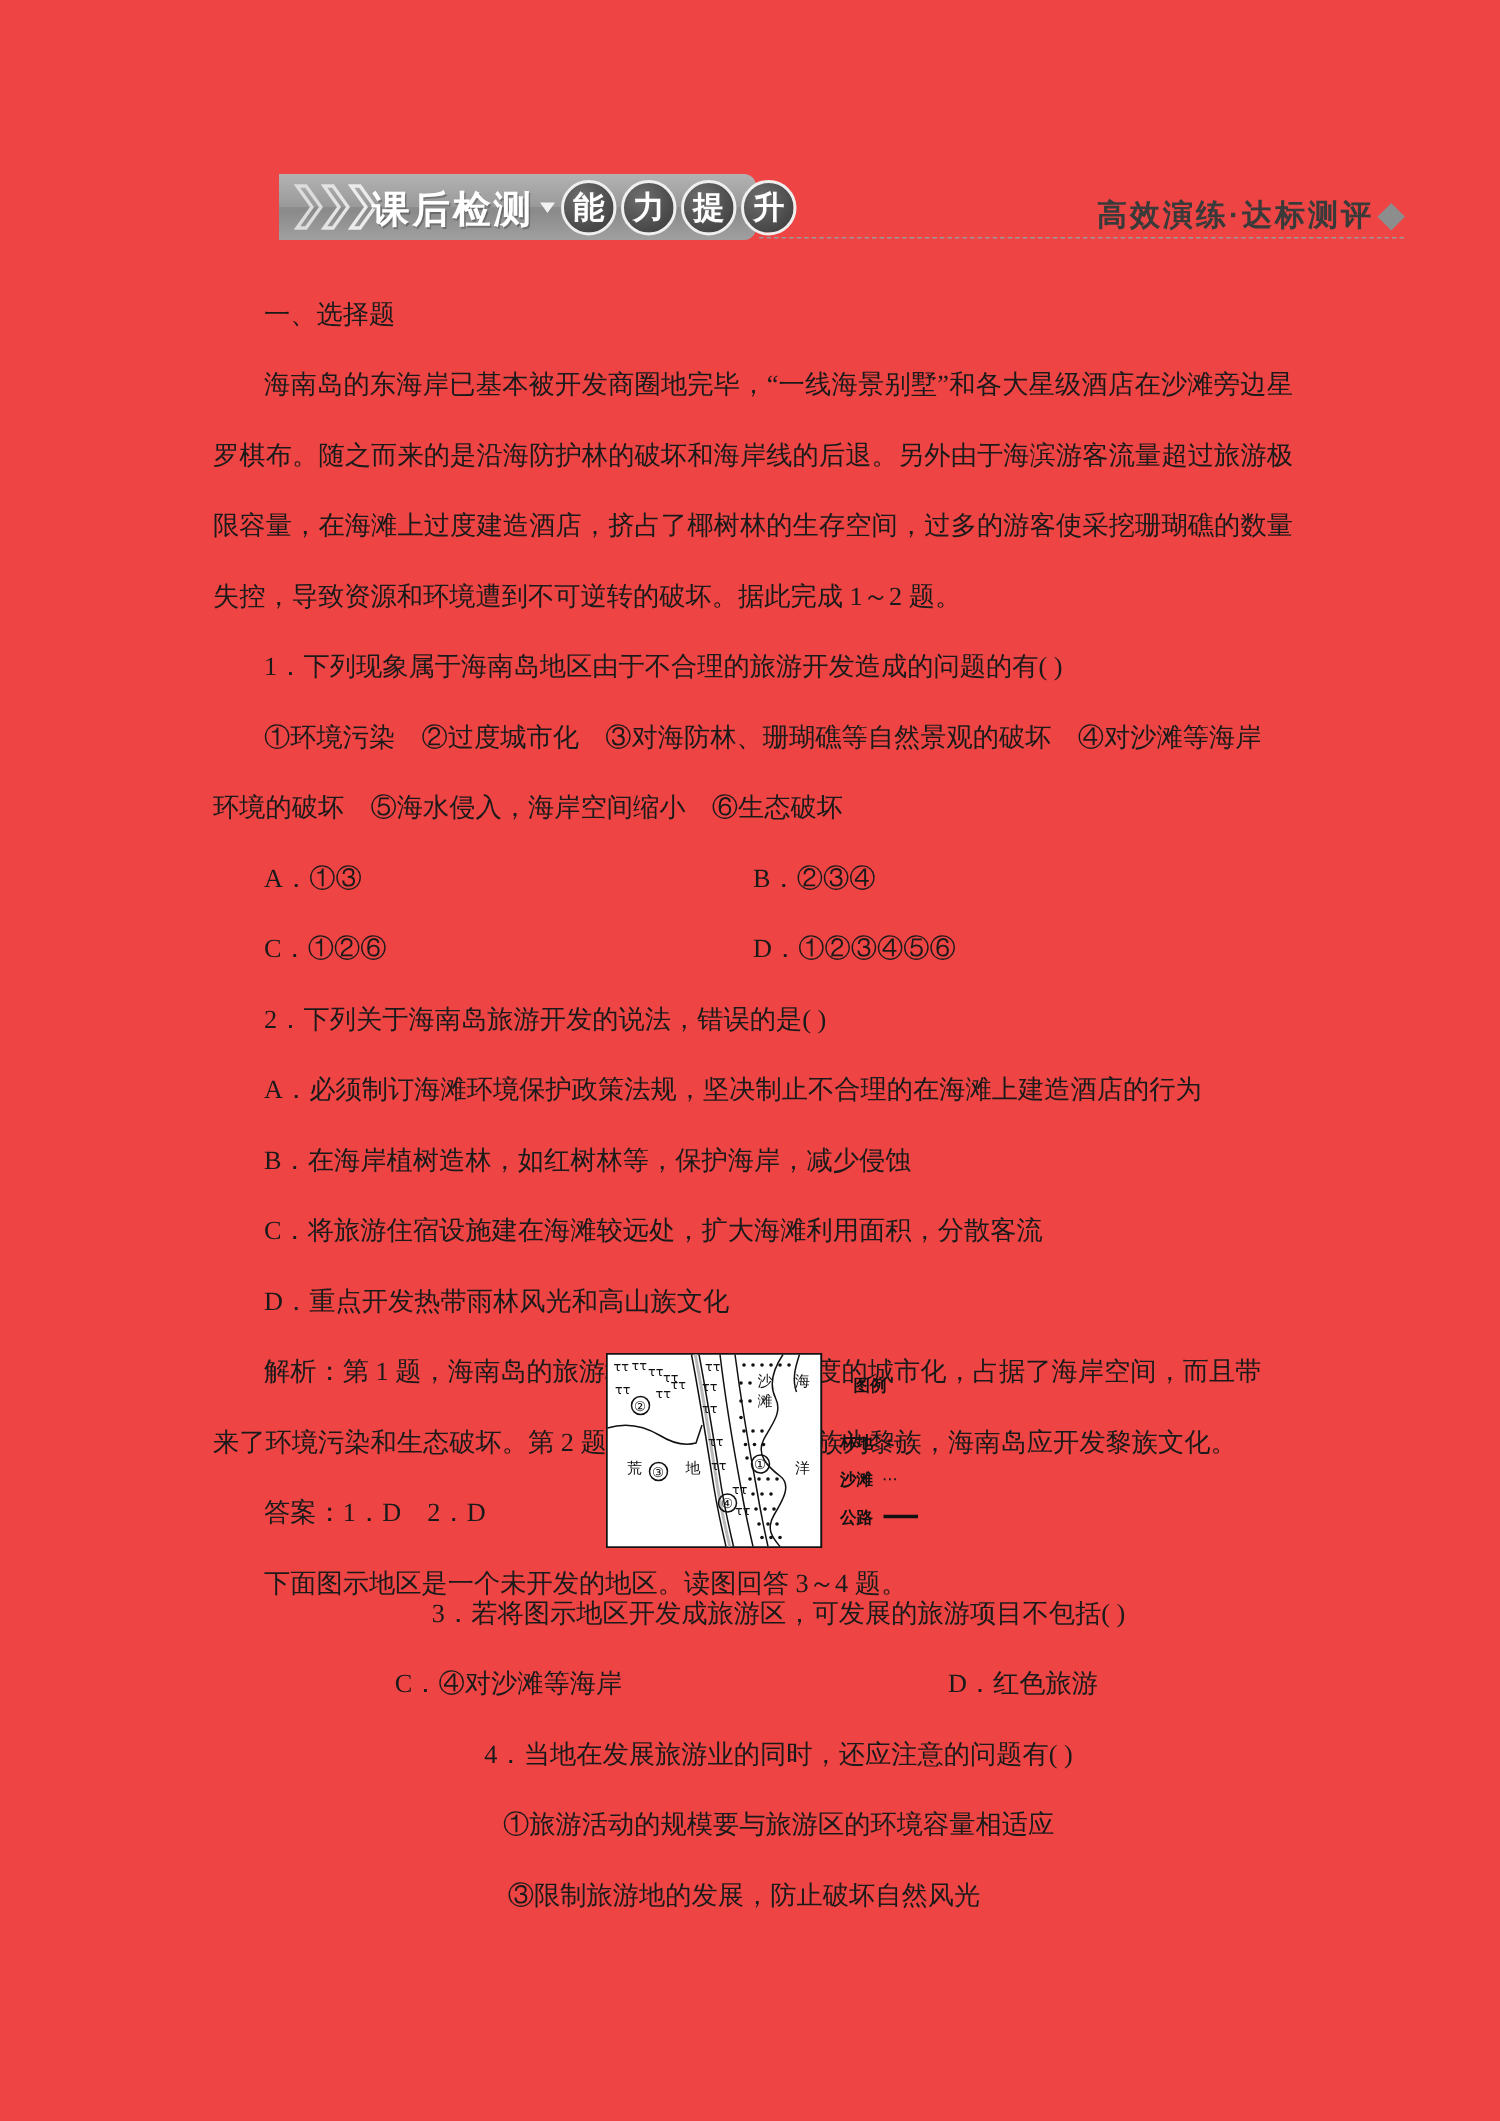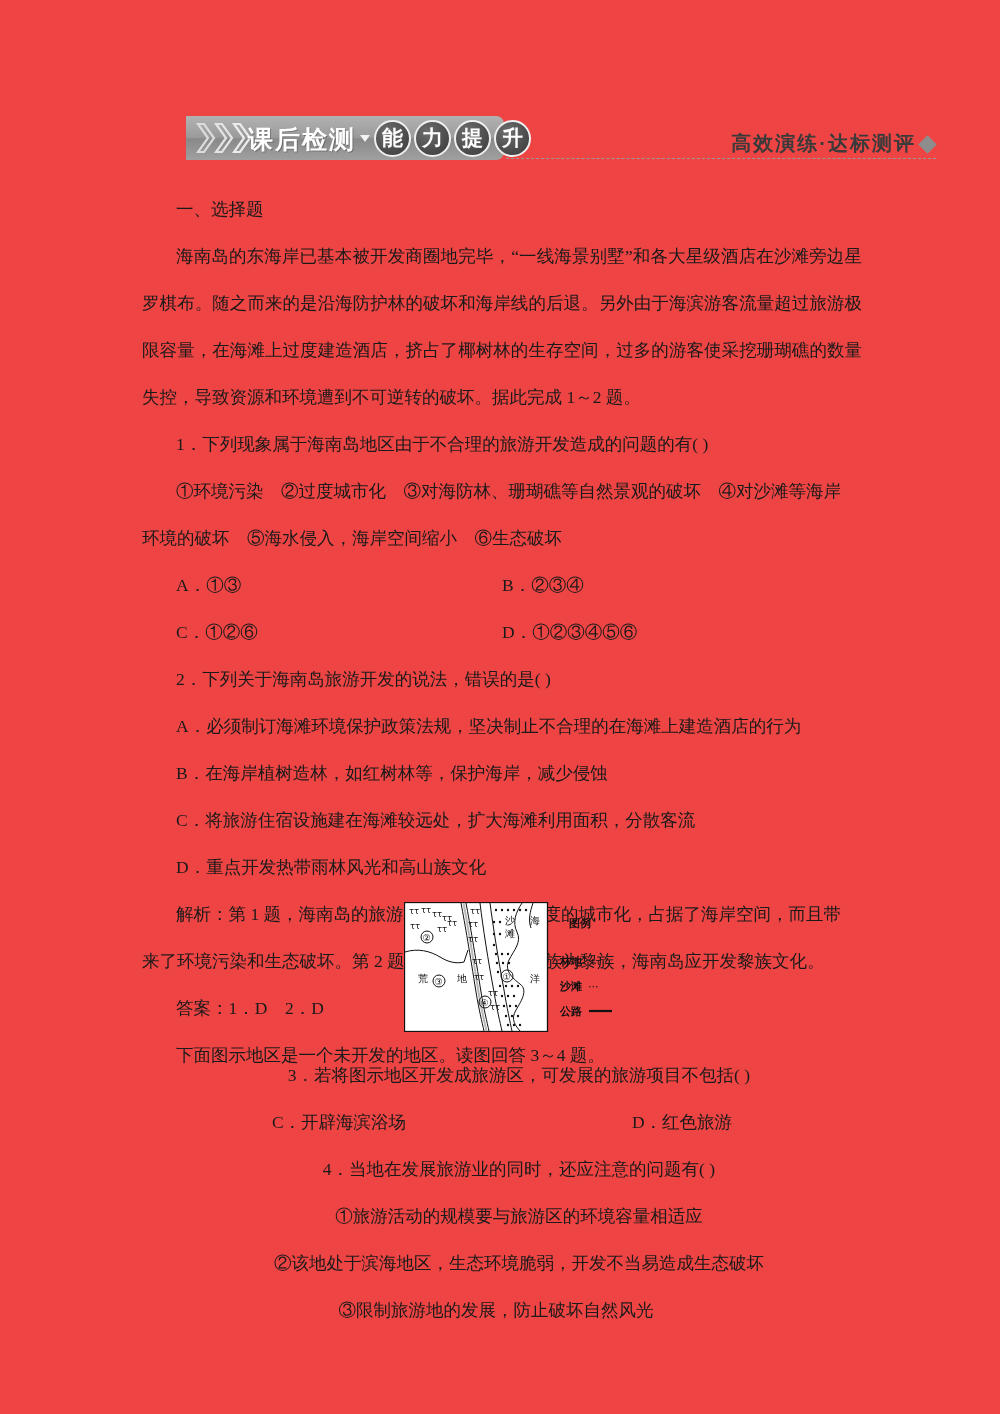--- a/index.html
+++ b/index.html
@@ -353,23 +353,22 @@
         <text x="156" y="113" font-size="11" font-weight="bold">公路</text>
         <line x1="185" y1="109" x2="208" y2="109" stroke="#111" stroke-width="2.2"></line>
       </g>
     </svg>
   </div>
 
   <div class="body-wrap" style="top:1052px;text-align:center;">
     <p class="line ind1">3．若将图示地区开发成旅游区，可发展的旅游项目不包括(        )</p>
 
     <div class="opt-row">
-      <div class="opt-col ind1">C．开辟海滨浴场</div>
+      <div class="opt-col ind1">C．④对沙滩等海岸</div>
       <div class="opt-col">D．红色旅游</div>
     </div>
 
     <p class="line ind1">4．当地在发展旅游业的同时，还应注意的问题有(        )</p>
     <p class="line ind1">①旅游活动的规模要与旅游区的环境容量相适应</p>
-    <p class="line ind1">②该地处于滨海地区，生态环境脆弱，开发不当易造成生态破坏</p>
     <p class="line ind0" style="margin-left:-12px;">③限制旅游地的发展，防止破坏自然风光</p>
   </div>
 
 </div>
 
 </body></html>

